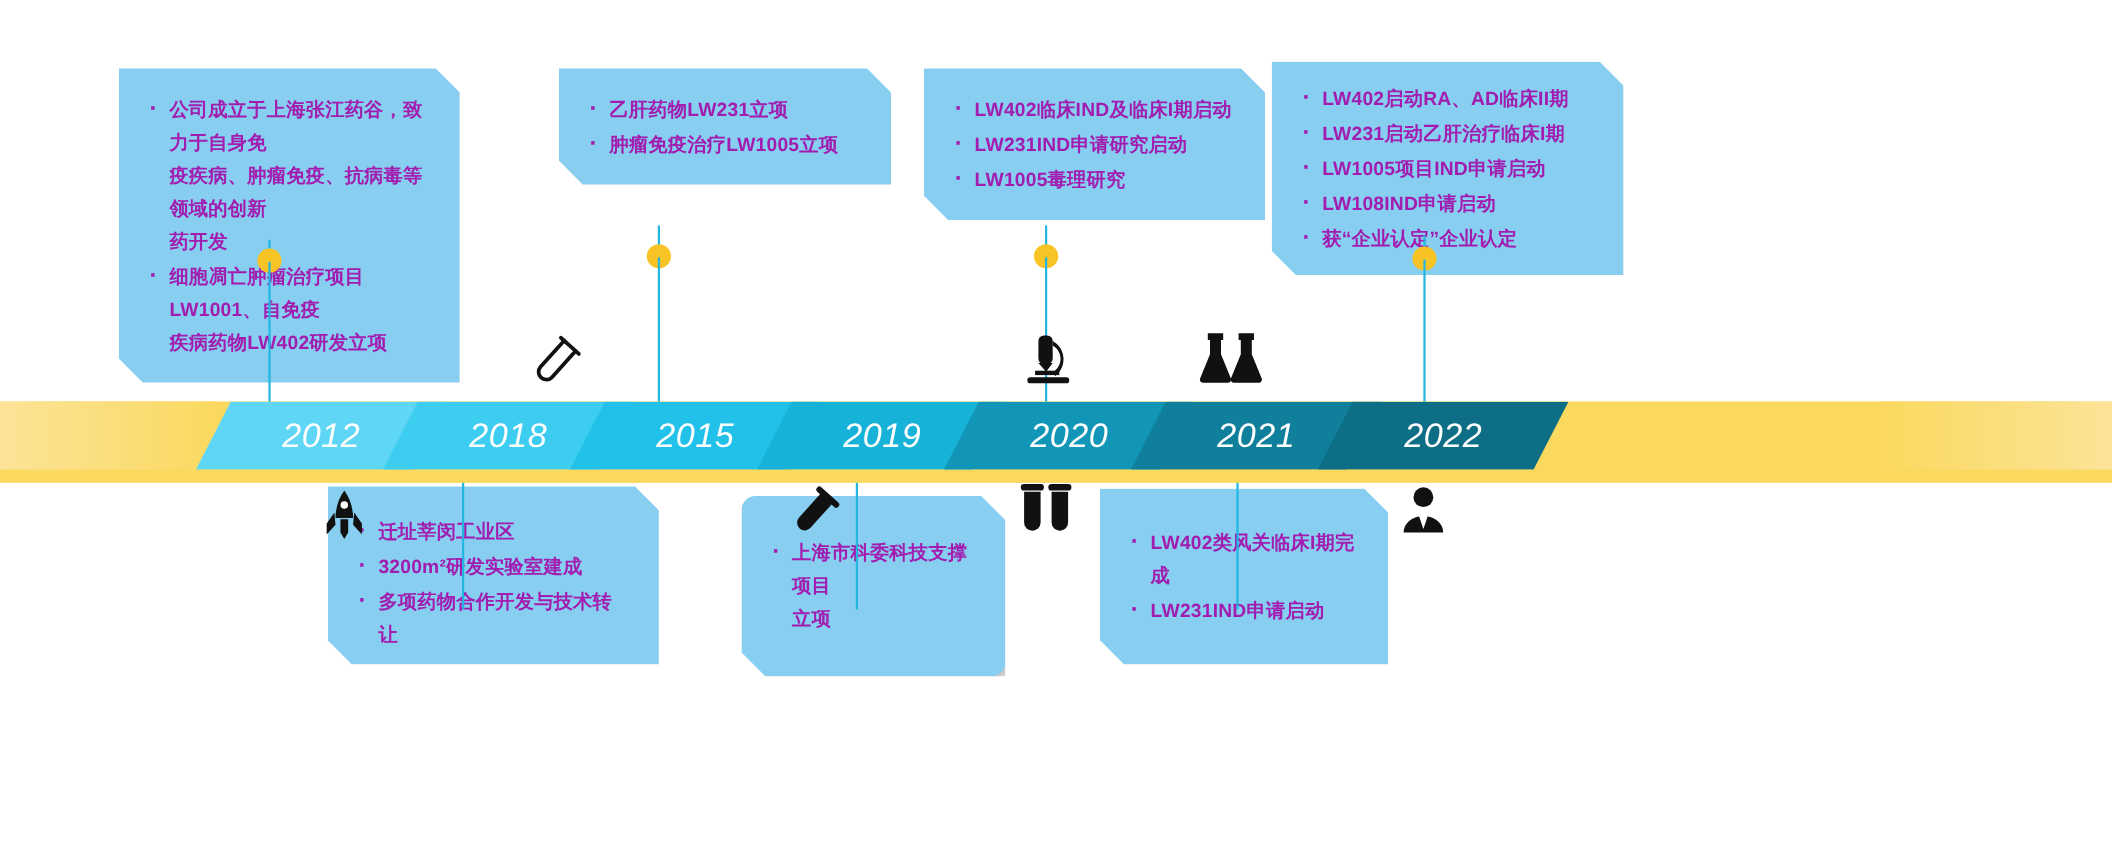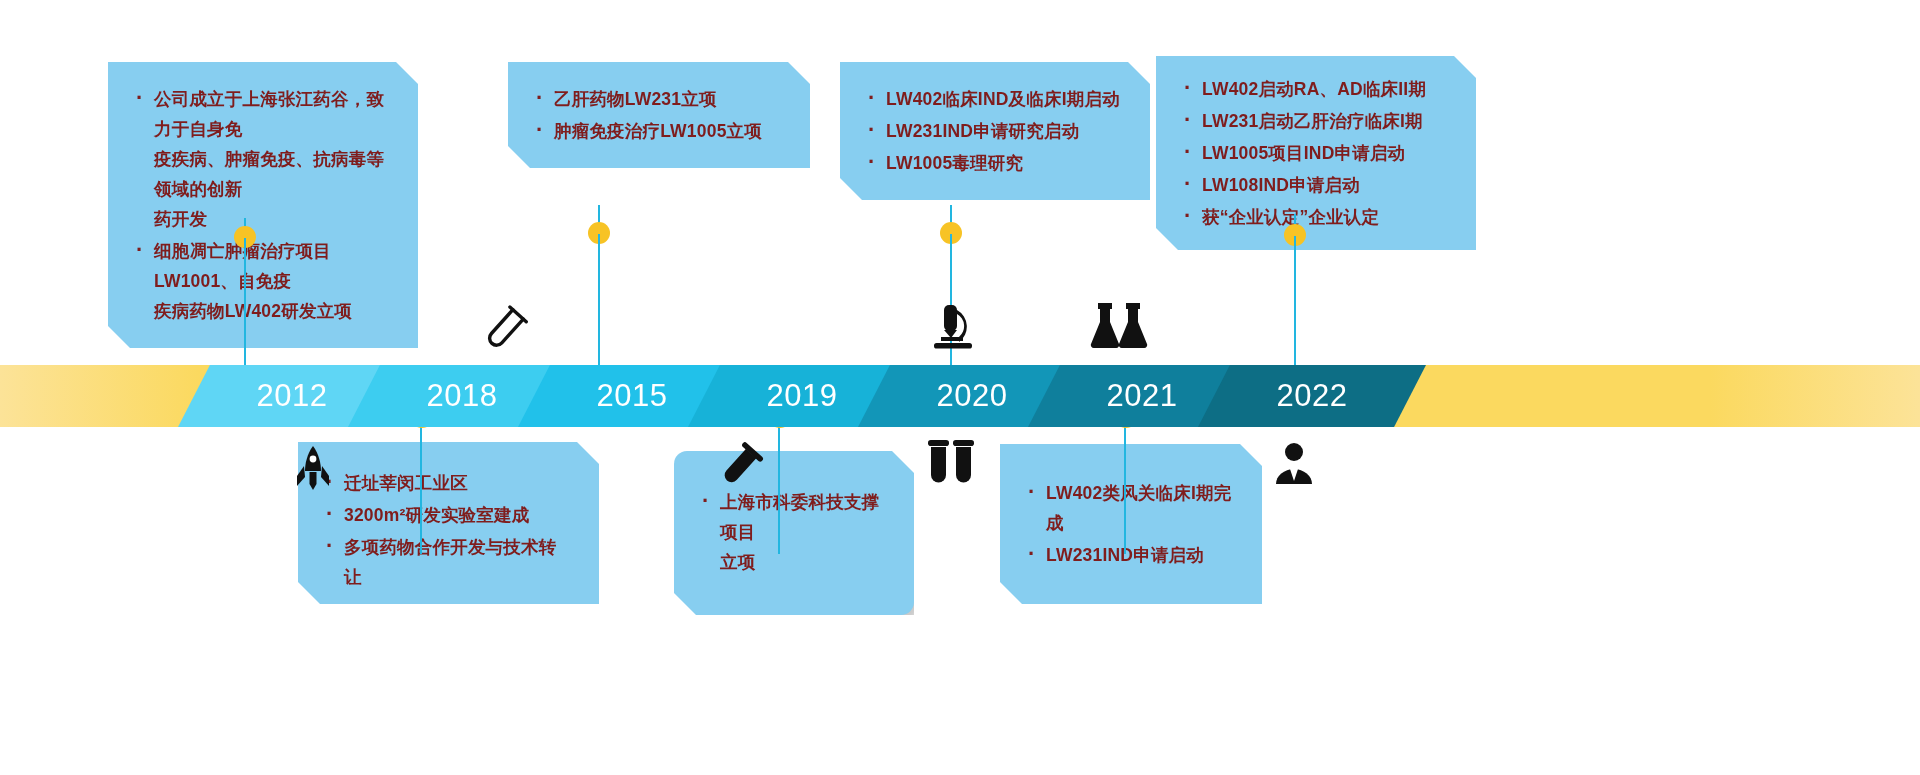--- a/index.html
+++ b/index.html
@@ -7,22 +7,23 @@
     width:1920px;height:775px;
     background:#ffffff;
     font-family:"Liberation Sans","DejaVu Sans",sans-serif;
     overflow:hidden;
     position:relative;
   }
   #stage{position:absolute;left:0;top:0;width:1920px;height:775px;}
 
   
   .band{
-    position:absolute;left:0;top:365px;width:1920px;height:62px;
+    position:absolute;left:0;top:365px;width:1920px;height:74px;
     background:#fbd95f;
+    font-style:italic;
   }
   .band .fadeL{
     position:absolute;left:0;top:0;width:200px;height:62px;
     background:linear-gradient(to right,#fce398,#fbd95f);
   }
   .band .fadeR{
     position:absolute;right:0;top:0;width:210px;height:62px;
     background:linear-gradient(to left,#fce398,#fbd95f);
   }
   .seg{
@@ -37,21 +38,21 @@
   .stem{position:absolute;width:2px;background:#22b6e0;}
   .dot{
     position:absolute;width:22px;height:22px;border-radius:50%;
     background:#f7c325;
   }
 
   
   .card{
     position:absolute;
     background:#87cef0;
-    color:#7f1d1d;
+    color:#a21caf;
     box-sizing:border-box;
     padding:22px 26px 20px 26px;
     clip-path:polygon(0 0, calc(100% - 22px) 0, 100% 22px, 100% 100%, 22px 100%, 0 calc(100% - 22px));
     filter:drop-shadow(6px 7px 5px rgba(0,0,0,0.22));
   }
   .card ul{margin:0;padding:0;list-style:none;}
   .card li{
     position:relative;
     padding-left:20px;
     font-size:17.5px;

